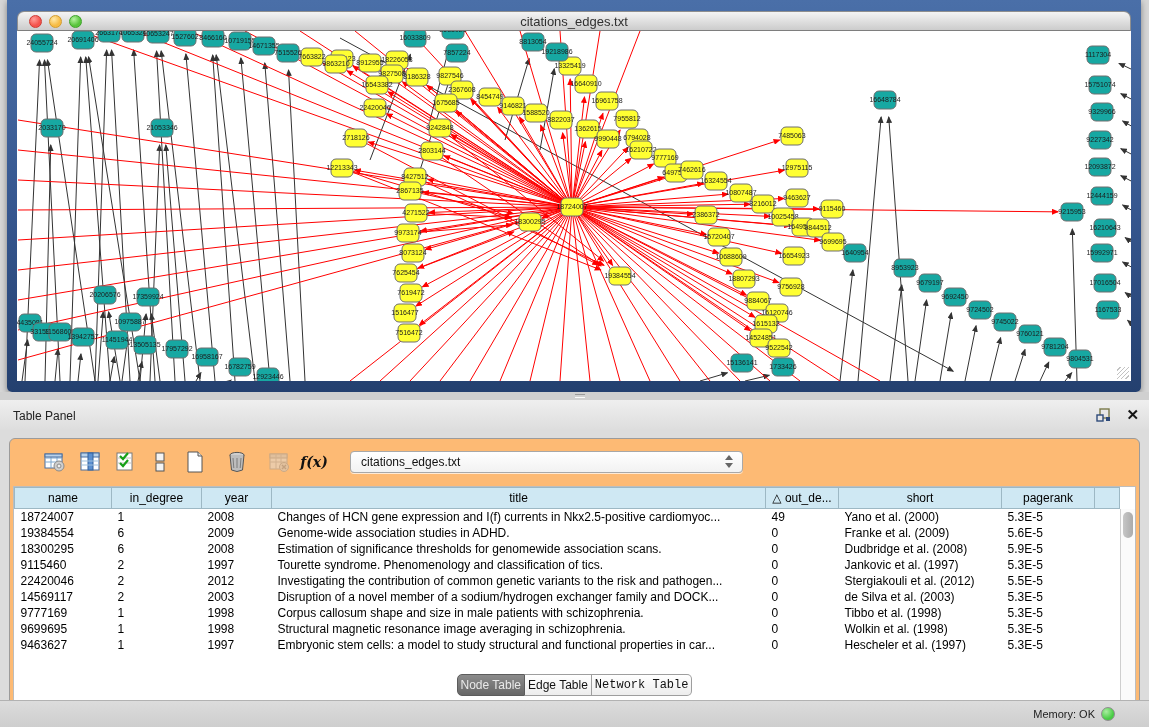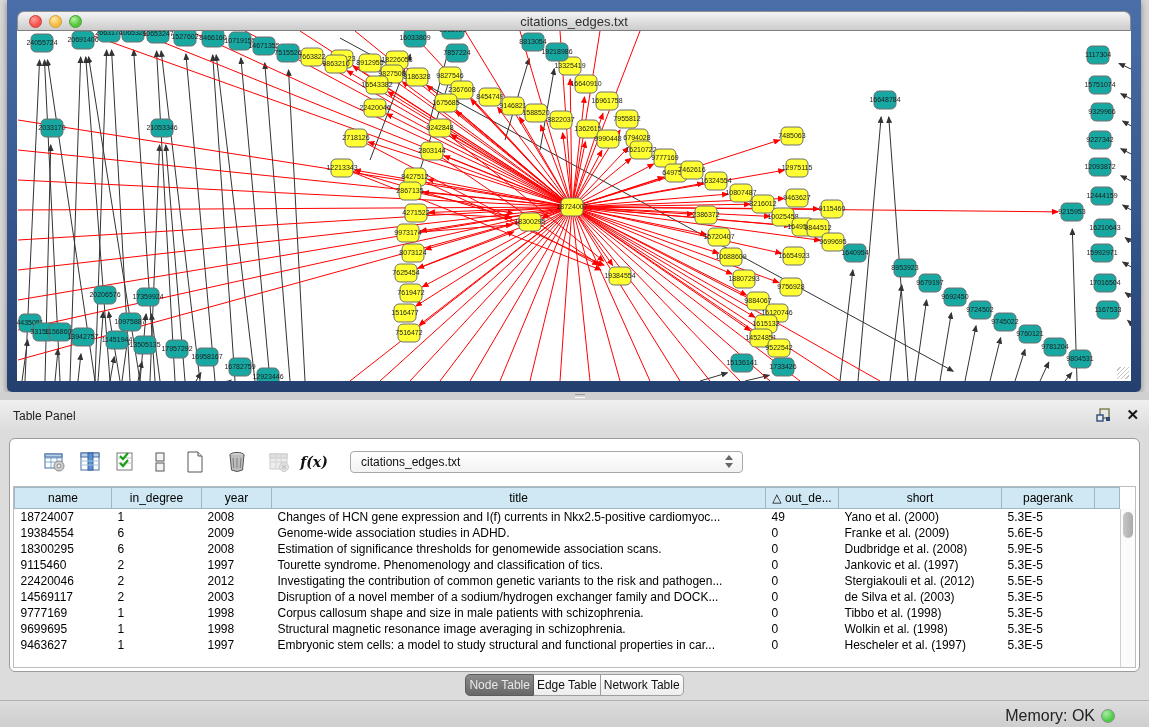--- a/index.html
+++ b/index.html
@@ -31,22 +31,22 @@
 
   
   .tpanel-header { position:absolute; left:0; top:400px; width:1149px; height:36px;
     background:linear-gradient(180deg,#efefef,#dadada); border-bottom:1px solid #ababab;
     font-size:12px; color:#222; }
   .tpanel-title { position:absolute; left:13px; top:9px; }
   .hdr-icons { position:absolute; right:10px; top:7px; display:flex; align-items:center; gap:14px; }
   .close-x { font-size:15px; font-weight:bold; color:#161616; line-height:16px; cursor:default; }
 
   .tpanel-body { position:absolute; left:0; top:430px; width:1149px; height:270px; background:#dcdcdc; }
-  .tool-box { position:absolute; left:9px; top:8px; width:1131px; height:234px;
-    background:#ffffff; border:1px solid #9b9b9b; border-radius:6px; }
+  .tool-box { position:absolute; left:9px; top:8px; width:1131px; height:290px;
+    background:#fdba74; border:1px solid #9b9b9b; border-radius:6px; }
   .toolbar { position:absolute; left:0; top:0; right:0; height:46px; display:flex; align-items:center; padding-left:32px; }
   .tbtn { width:26px; height:26px; display:flex; align-items:center; justify-content:center; margin-right:9px; }
   .tbtn.gap { margin-right:16px; }
   .fx { font-family:"DejaVu Serif", serif; font-style:italic; font-weight:bold; font-size:14px; color:#111; }
   .combo { margin-left:14px; width:393px; height:22px; background:linear-gradient(180deg,#ffffff,#f2f2f2);
     border:1px solid #a8a8a8; border-radius:4px; position:relative; font-size:12px; color:#111;
     line-height:20px; padding-left:10px; box-shadow:0 1px 0 rgba(255,255,255,.7); }
   .combo .steppers { position:absolute; right:9px; top:3px; display:flex; flex-direction:column; gap:3px; }
   .combo .steppers i { width:0; height:0; border-left:4px solid transparent; border-right:4px solid transparent; }
   .combo .up { border-bottom:5px solid #666; }
@@ -62,27 +62,27 @@
   td.c-title { padding-left:8px; }
   td.c-short { padding-left:16px; }
   .vscroll { position:absolute; right:0; top:22px; bottom:0; width:15px; background:#fbfbfb; border-left:1px solid #cfcfcf; }
   .vthumb { position:absolute; left:2px; top:3px; width:10px; height:26px; background:linear-gradient(90deg,#c6c6c6,#ababab); border-radius:5px; }
 
   
   .tabs { position:absolute; left:0; top:244px; width:100%; display:flex; justify-content:center; }
   .seg { height:22px; line-height:20px; font-size:12px; padding:0 3px; background:linear-gradient(180deg,#ffffff,#ededed);
     border:1px solid #9e9e9e; border-left-width:0; color:#111; }
   .seg:first-child { border-left-width:1px; border-radius:5px 0 0 5px; }
-  .seg:last-child { border-radius:0 5px 5px 0; }
+  .seg:last-child { border-radius:0 5px 5px 0;font-family:Liberation Mono, monospace; }
   .seg.sel { background:linear-gradient(180deg,#8b8b8b,#676767); color:#e9e9e9; border-color:#5c5c5c; }
 
   
   .statusbar { position:absolute; left:0; top:700px; width:1149px; height:27px;
     background:linear-gradient(180deg,#dcdcdc,#cecece); border-top:1px solid #b2b2b2; }
-  .mem { position:absolute; right:34px; top:6px; display:flex; align-items:center; gap:6px; font-size:16px; color:#222; }
+  .mem { position:absolute; right:34px; top:6px; display:flex; align-items:center; gap:6px; font-size:11px; color:#222; }
   .memdot { width:14px; height:14px; border-radius:50%; background:radial-gradient(circle at 35% 30%, #a9eda0, #47cc43 65%);
     border:1px solid #8e8e8e; }
 </style>
 </head>
 <body>
 
 <div class="net-frame">
   <div class="titlebar">
     <div class="traffic">
       <span class="tl red"></span>

